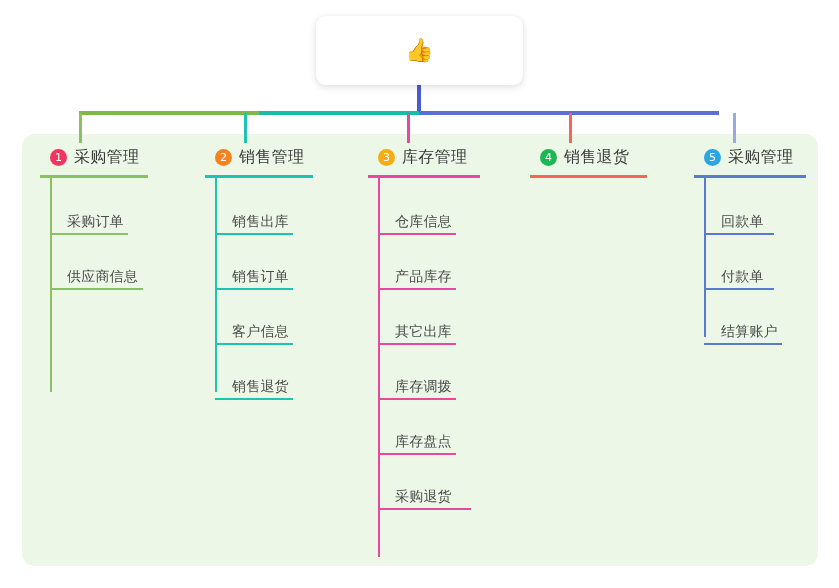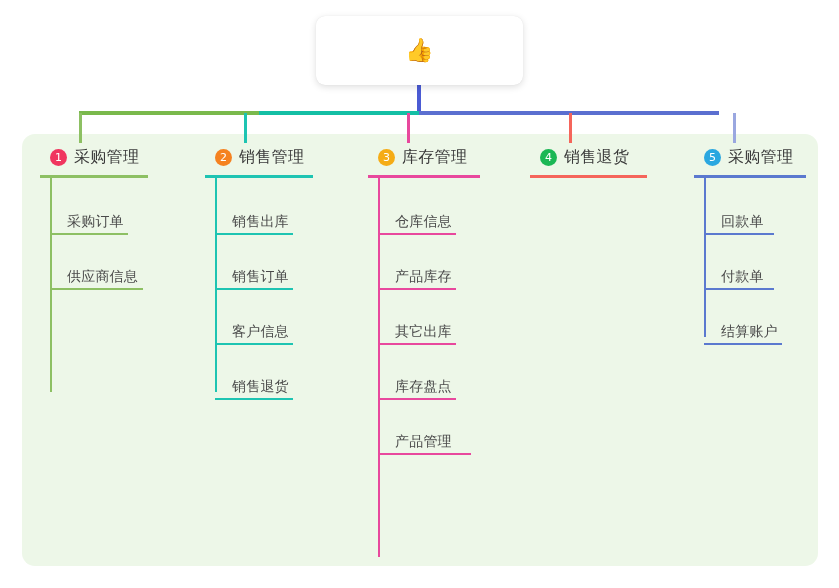--- a/index.html
+++ b/index.html
@@ -232,25 +232,29 @@
           </div>
           <div class="leaf">
             <div class="leaf-label">产品库存</div>
             <div class="leaf-rule" style="width: 78px; background: rgb(232, 72, 157);"></div>
           </div>
           <div class="leaf">
             <div class="leaf-label">其它出库</div>
             <div class="leaf-rule" style="width: 78px; background: rgb(232, 72, 157);"></div>
           </div>
           <div class="leaf">
+            <div class="leaf-label">库存调拨</div>
+            <div class="leaf-rule" style="width: 78px; background: rgb(232, 72, 157);"></div>
+          </div>
+          <div class="leaf">
             <div class="leaf-label">库存盘点</div>
             <div class="leaf-rule" style="width: 78px; background: rgb(232, 72, 157);"></div>
           </div>
           <div class="leaf">
-            <div class="leaf-label">产品管理</div>
+            <div class="leaf-label">采购退货</div>
             <div class="leaf-rule" style="width: 93px; background: rgb(232, 72, 157);"></div>
           </div>
         </div>
       </div>
       <div class="column" style="left: 530px; width: 165px;">
         <div class="col-head">
           <span class="badge" style="background: rgb(27, 183, 85);">4</span>
           <span class="col-title">销售退货</span>
         </div>
         <div class="col-rule" style="width: 117px; background: rgb(245, 101, 91);"></div>

